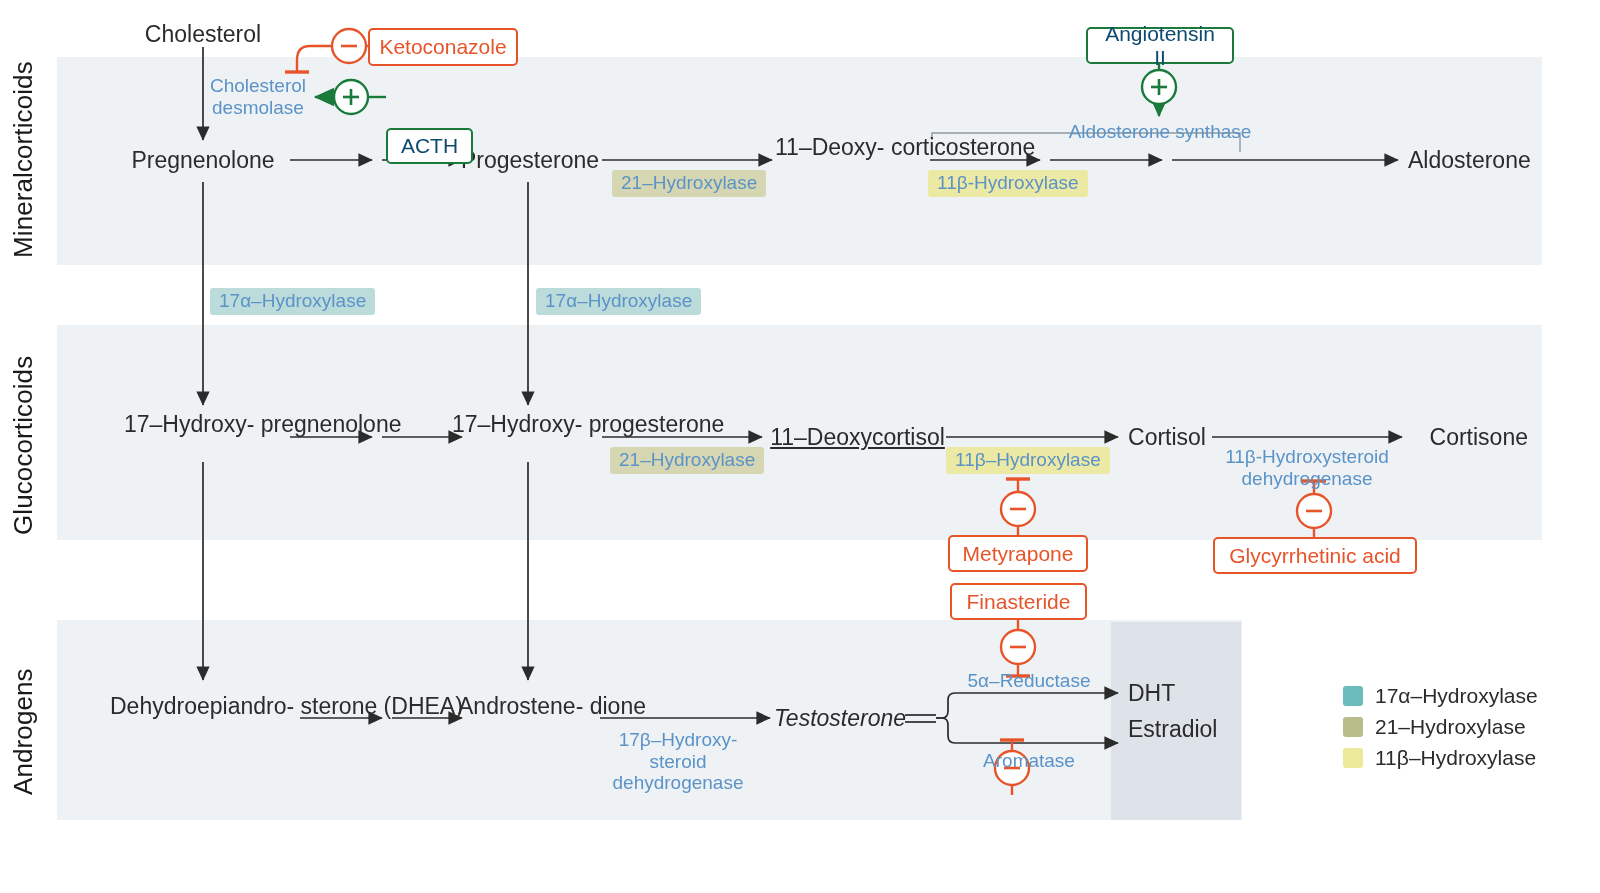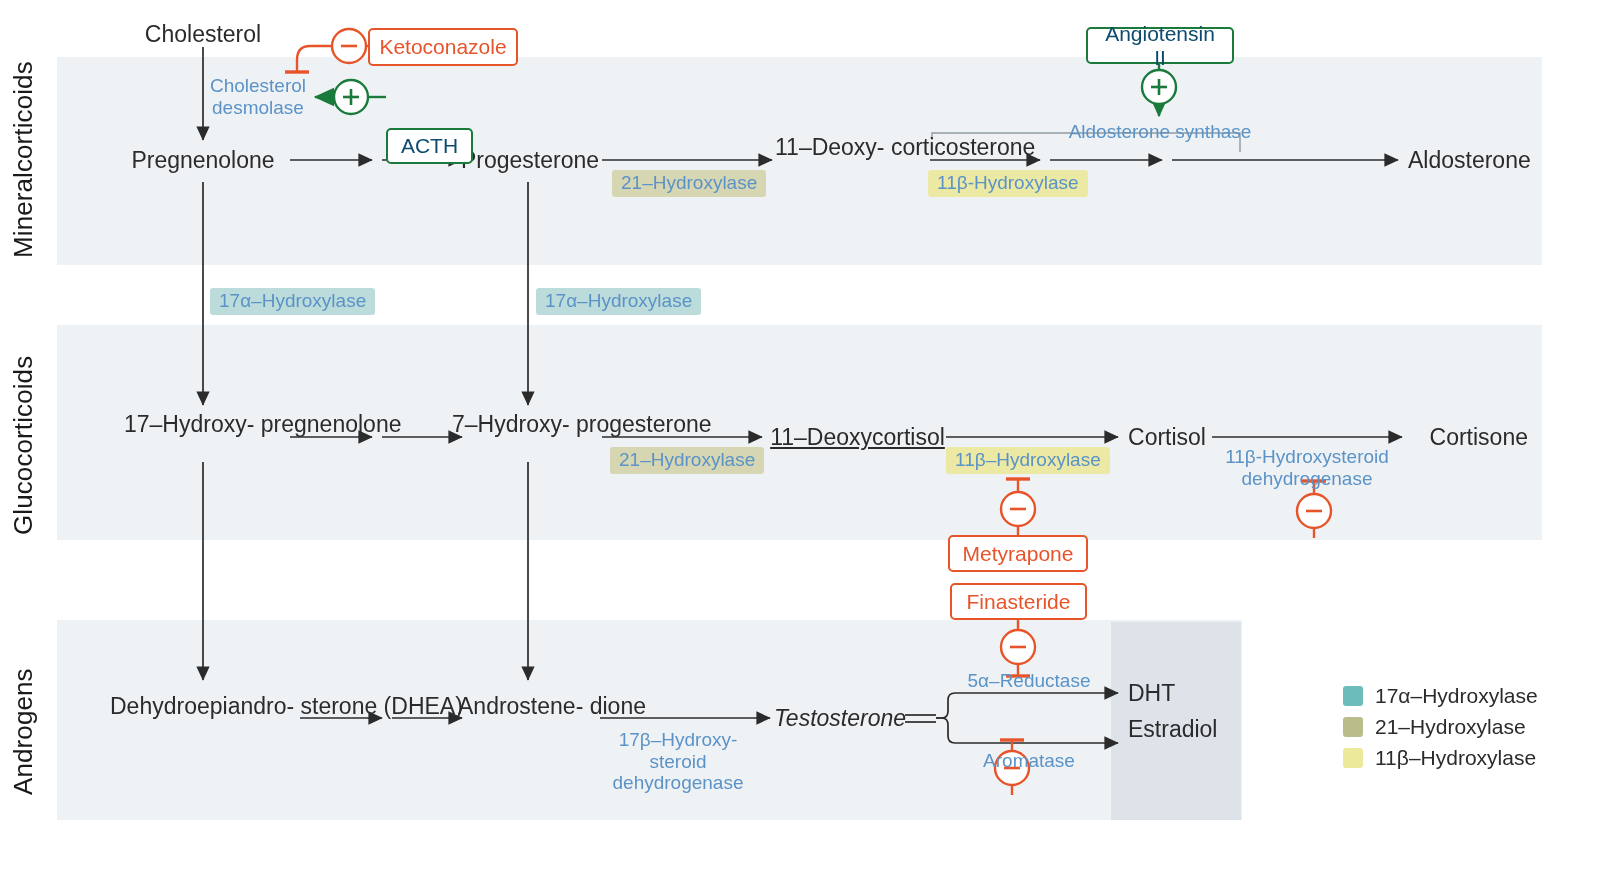--- a/index.html
+++ b/index.html
@@ -196,21 +196,21 @@
 
   <div class="met" style="left:128px;top:22px;width:150px;">Cholesterol</div>
   <div class="met" style="left:128px;top:148px;width:150px;">Pregnenolone</div>
   <div class="met" style="left:455px;top:148px;width:150px;">Progesterone</div>
   <div class="met" style="left:775px;top:135px;width:150px;">11–Deoxy-
 corticosterone</div>
   <div class="met" style="left:1408px;top:148px;width:170px;text-align:left;">Aldosterone</div>
 
   <div class="met" style="left:124px;top:412px;width:160px;">17–Hydroxy-
 pregnenolone</div>
-  <div class="met" style="left:452px;top:412px;width:155px;">7–Hydroxy-
+  <div class="met" style="left:452px;top:412px;width:155px;">17–Hydroxy-
 progesterone</div>
   <div class="met" style="left:765px;top:425px;width:185px;text-decoration:underline;">11–Deoxycortisol</div>
   <div class="met" style="left:1122px;top:425px;width:90px;">Cortisol</div>
   <div class="met" style="left:1408px;top:425px;width:120px;text-align:right;">Cortisone</div>
 
   <div class="met" style="left:110px;top:694px;width:190px;">Dehydroepiandro-
 sterone (DHEA)</div>
   <div class="met" style="left:458px;top:694px;width:146px;">Androstene-
 dione</div>
   <div class="met" style="left:772px;top:706px;width:136px;font-style:italic;">Testosterone</div>
@@ -235,20 +235,21 @@
   <div class="enz" style="left:598px;top:729px;width:160px;white-space:pre-line;">17β–Hydroxy-
 steroid
 dehydrogenase</div>
   <div class="enz" style="left:955px;top:670px;width:148px;">5α–Reductase</div>
   <div class="enz" style="left:955px;top:750px;width:148px;">Aromatase</div>
 
   <div class="box" style="left:368px;top:28px;width:150px;height:38px;">Ketoconazole</div>
   <div class="box green" style="left:386px;top:80px;width:87px;height:36px;margin-top:48px;">ACTH</div>
   <div class="box green" style="left:1086px;top:27px;width:148px;height:37px;">Angiotensin II</div>
   <div class="box" style="left:948px;top:535px;width:140px;height:37px;">Metyrapone</div>
+  <div class="box" style="left:1213px;top:537px;width:204px;height:37px;">Glycyrrhetinic acid</div>
   <div class="box" style="left:950px;top:583px;width:137px;height:37px;">Finasteride</div>
 
   <div class="legend" style="left:1343px;top:668px;">
     <div class="legend-row" style="margin-top:16px;">
       <span class="swatch" style="background:#6cbcbc;"></span>
       <span class="legend-label">17α–Hydroxylase</span>
     </div>
     <div class="legend-row">
       <span class="swatch" style="background:#b9bd8a;"></span>
       <span class="legend-label">21–Hydroxylase</span>

